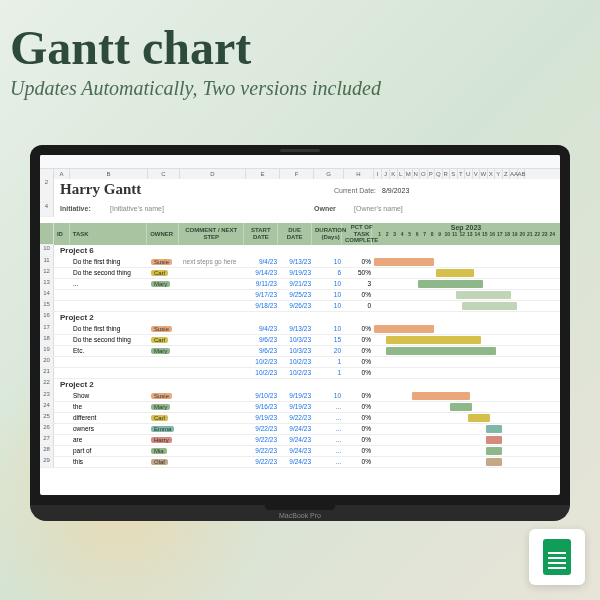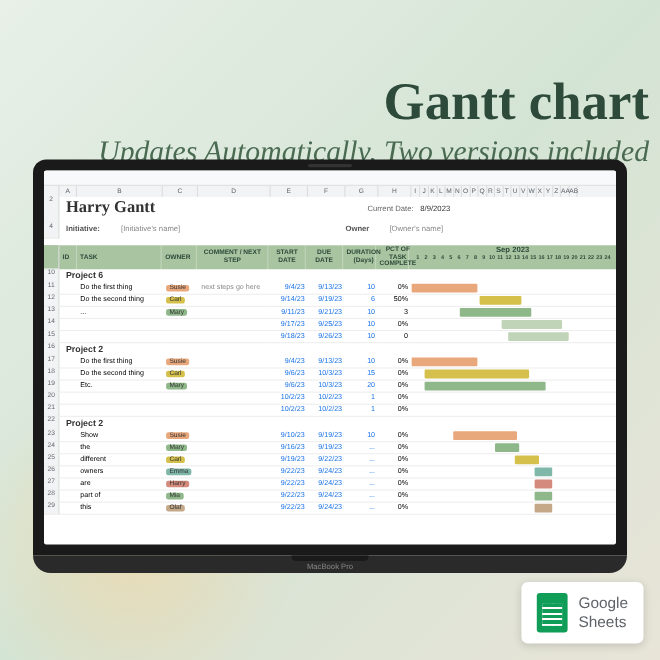--- a/index.html
+++ b/index.html
@@ -1,20 +1,20 @@
 <!DOCTYPE html>
 <html><head>
 <meta charset="utf-8">
 <style>
 * { box-sizing: border-box; margin: 0; padding: 0; }
 body { width: 600px; height: 600px; background: linear-gradient(135deg, #e8f0e8 0%, #d4e4d4 50%, #e8e4d8 100%); font-family: Arial, sans-serif; position: relative; overflow: hidden; }
 .bg-shape { position: absolute; bottom: -50px; left: -30px; width: 300px; height: 300px; background: radial-gradient(circle, #f4d4a0 0%, transparent 70%); opacity: 0.6; }
-.header { text-align: right; padding: 20px 10px 5px; margin-top: 45px; }
+.header { text-align: left; padding: 20px 10px 5px; }
 .title { font-family: Georgia, serif; font-size: 48px; color: #2d4a3a; font-weight: 600; }
-.subtitle { font-family: Georgia, serif; font-style: italic; font-size: 27px; color: #4a6b52; margin-top: 2px; }
+.subtitle { font-family: Georgia, serif; font-style: italic; font-size: 20px; color: #4a6b52; margin-top: 2px; }
 .laptop { position: absolute; top: 145px; left: 50%; transform: translateX(-50%); width: 540px; }
 .screen { background: #1a1a1a; border-radius: 12px 12px 0 0; padding: 10px; position: relative; }
 .camera { position: absolute; top: 4px; left: 50%; transform: translateX(-50%); width: 40px; height: 3px; background: #333; border-radius: 2px; }
 .sheet-app { background: #fff; height: 340px; border-radius: 2px; overflow: hidden; font-size: 7px; }
 .toolbar { background: #f8f9fa; height: 14px; border-bottom: 1px solid #ddd; }
 .col-headers { display: flex; background: #f1f3f4; height: 10px; font-size: 6px; color: #5f6368; }
 .col-h { border-right: 1px solid #ddd; text-align: center; line-height: 10px; }
 .row-num { width: 14px; text-align: center; font-size: 6px; color: #5f6368; background: #f1f3f4; border-right: 1px solid #ddd; border-bottom: 1px solid #eee; }
 .sheet-title-row { display: flex; height: 24px; }
 .sheet-title { font-family: Georgia, serif; font-size: 15px; font-weight: bold; color: #333; padding: 2px 6px; }
@@ -403,17 +403,13 @@
     </div>
   </div>
   <div class="laptop-base">
     <div class="laptop-notch"></div>
     <div class="laptop-label">MacBook Pro</div>
   </div>
 </div>
 
 <div class="google-badge">
   <div class="sheets-icon"></div>
-  <div class="google-text">
-    <div class="g">Google</div>
-    <div>Sheets</div>
-  </div>
 </div>
 
 </body></html>

